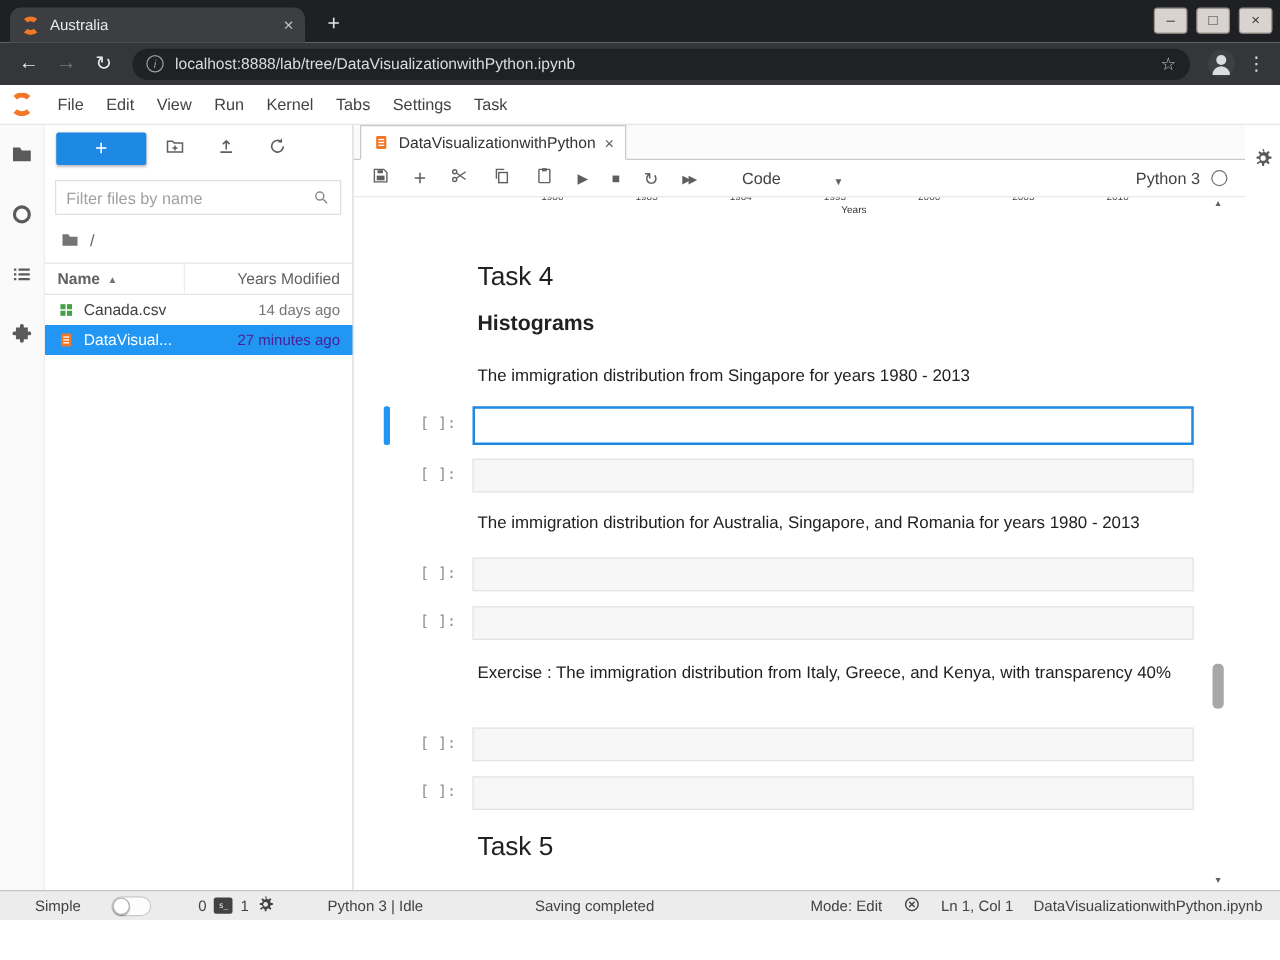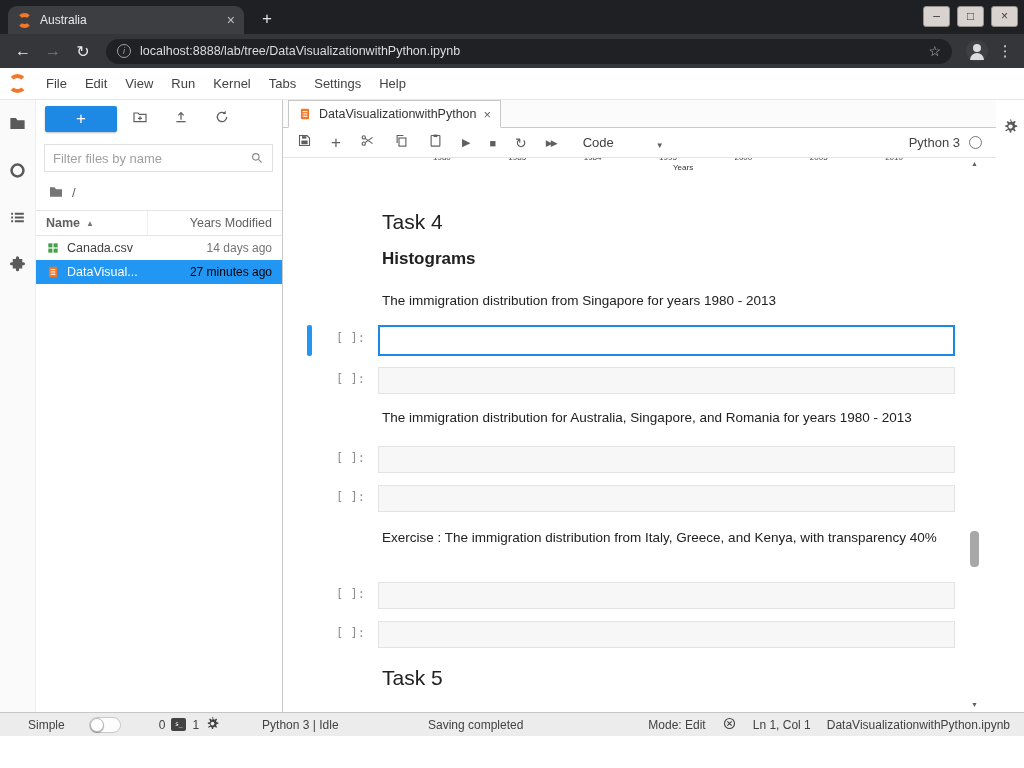--- a/index.html
+++ b/index.html
@@ -51,33 +51,33 @@
   .crumbs svg{width:16px;height:16px}
   .fb-head{position:absolute;left:0;top:110px;width:100%;height:26px;border-top:1px solid #e4e4e4;border-bottom:1px solid #e4e4e4;display:flex;align-items:center;font-size:12.5px;color:#616161}
   .fb-head .hname{width:111px;padding-left:10px;display:flex;align-items:center;gap:6px;font-weight:bold}
   .fb-head .hname .sort{font-size:8px;color:#757575}
   .fb-head .hmod{flex:1;text-align:right;padding-right:10px;border-left:1px solid #eee;height:100%;line-height:24px}
   .fb-rows{position:absolute;left:0;top:136px;width:100%}
   .frow{height:24px;display:flex;align-items:center;padding:0 10px;gap:7px;font-size:12.5px;color:#424242}
   .frow svg{width:14px;height:14px;flex:none}
   .frow .fmod{margin-left:auto;font-size:12px;color:#757575}
   .frow.sel{background:#2196f3;color:#fff}
-  .frow.sel .fmod{color:#000000}
+  .frow.sel .fmod{color:#4c1d95}
 
   .dock{position:absolute;left:283px;top:32px;width:713px;height:612px;background:#fff}
   .dtabbar{position:absolute;left:0;top:0;width:100%;height:28px;border-bottom:1px solid #c9c9c9;display:flex;align-items:flex-end;padding-left:5px;background:#fbfbfb}
   .dtab{height:28px;margin-bottom:-1px;background:#fff;border:1px solid #c9c9c9;border-bottom:1px solid #fff;display:flex;align-items:center;gap:7px;padding:0 9px;font-size:12.5px;color:#333}
   .dtab svg{width:14px;height:14px}
   .dtab .x{color:#616161;font-size:13px}
   .ntoolbar{position:absolute;left:0;top:28px;width:100%;height:30px;border-bottom:1px solid #e4e4e4;display:flex;align-items:center;padding:0 14px;gap:19px;color:#5f5f5f;background:#fff}
   .ntoolbar svg{width:15px;height:15px}
   .tglyph{font-size:11px}
   .tplus{font-size:17px;line-height:15px}
   .ffwd{font-size:9px;letter-spacing:-2px}
-  .celltype{display:flex;align-items:flex-end;gap:42px;font-size:13px;color:#424242;margin-left:8px}
+  .celltype{display:flex;align-items:flex-end;gap:42px;font-size:13px;color:#424242;margin-left:19px}
   .celltype .car{font-size:8px;color:#616161}
   .kernelbox{margin-left:auto;display:flex;align-items:center;gap:9px;font-size:13px;color:#424242}
   .kring{width:13px;height:13px;border:1.5px solid #757575;border-radius:50%}
 
   .nbc{position:absolute;left:0;top:58px;width:713px;height:554px;background:#fff;overflow:hidden}
   .chart-ticks{position:absolute;top:-5px;left:150px;width:470px;display:flex;justify-content:space-between;font-size:8px;color:#444}
   .chart-xlabel{position:absolute;top:5px;left:390px;font-size:8px;color:#333}
   .md{position:absolute;left:99px;color:#212121}
   .h-lg{font-size:21px;font-weight:500}
   .h-md{font-size:17px;font-weight:700}
@@ -151,21 +151,21 @@
 
     <div class="menubar">
       <span class="juplogo"></span>
       <span class="menu-item">File</span>
       <span class="menu-item">Edit</span>
       <span class="menu-item">View</span>
       <span class="menu-item">Run</span>
       <span class="menu-item">Kernel</span>
       <span class="menu-item">Tabs</span>
       <span class="menu-item">Settings</span>
-      <span class="menu-item">Help</span>
+      <span class="menu-item">Task</span>
     </div>
 
     <div class="activity">
       <span><svg viewBox="0 0 24 24">
             <path d="M3 5h7l2 3h9v11H3z" fill="currentColor"></path>
           </svg></span>
       <span><svg viewBox="0 0 24 24">
             <circle cx="12" cy="12" r="7.5" fill="none" stroke="currentColor" stroke-width="3.2"></circle>
           </svg></span>
       <span><svg viewBox="0 0 24 24">

